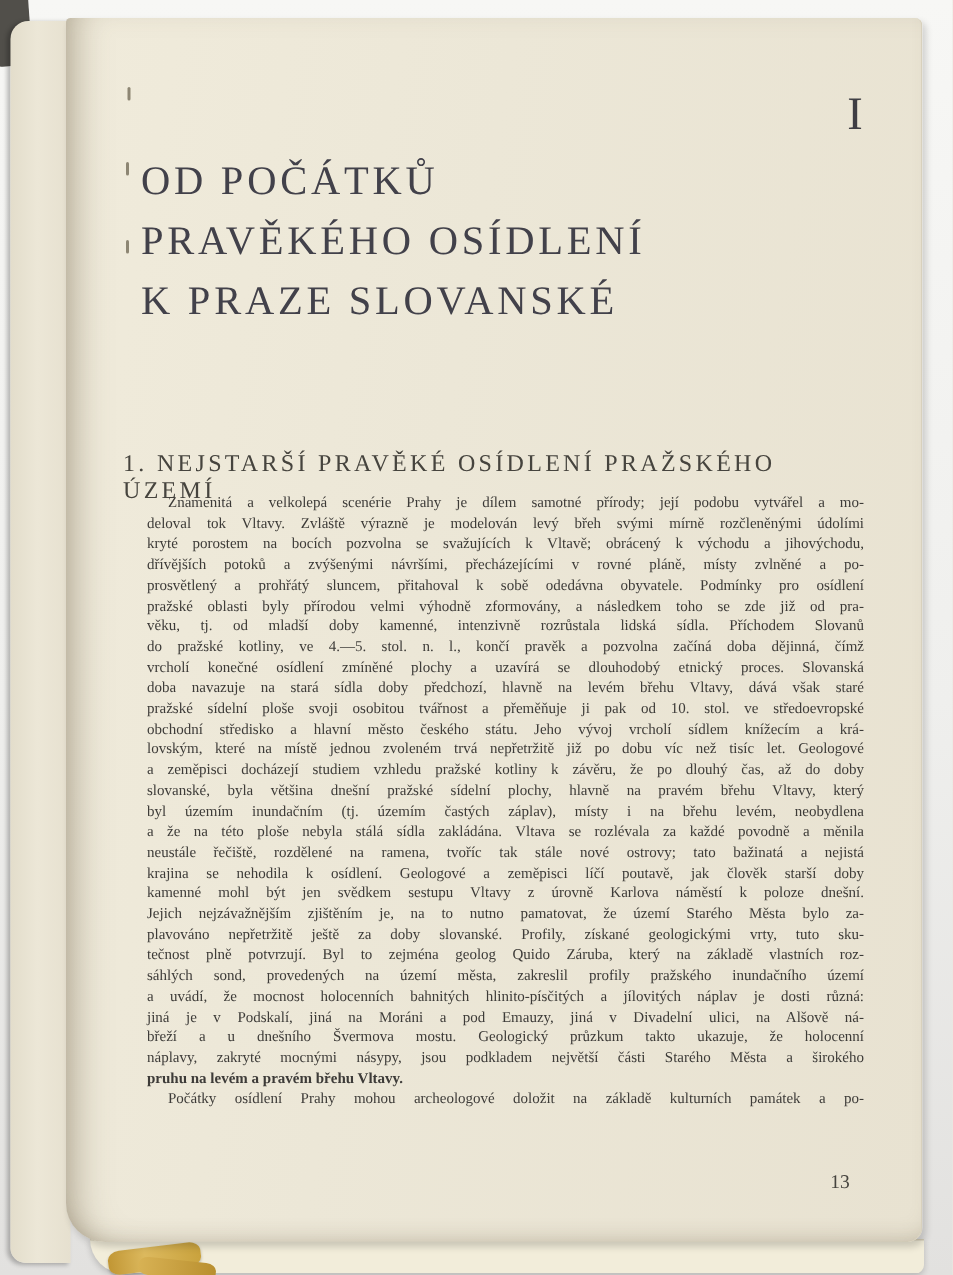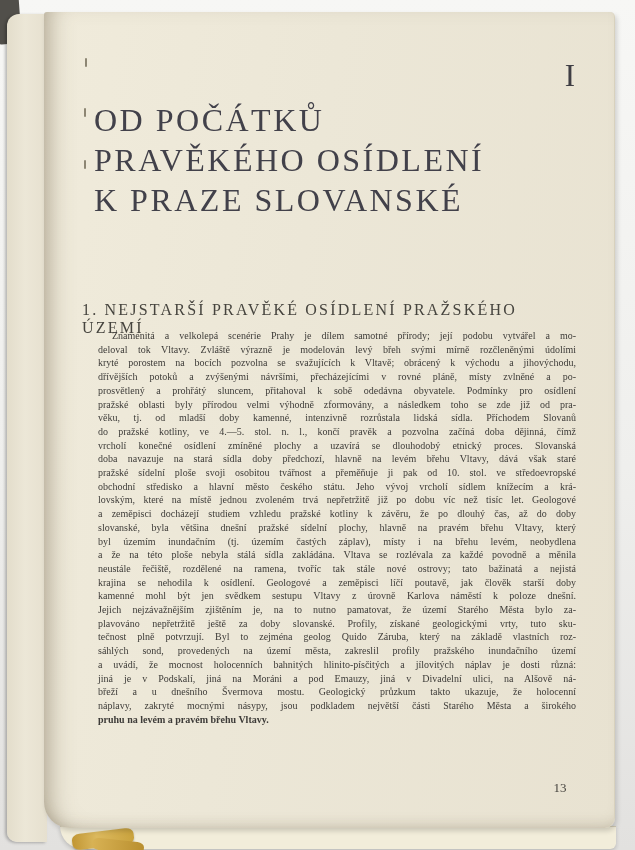--- a/index.html
+++ b/index.html
@@ -49,21 +49,21 @@
   .stitch.s1{left:41px;top:46px;}
   .stitch.s2{left:40px;top:96px;}
   .stitch.s3{left:40px;top:148px;}
   
   .chapter-num{
     position:absolute;left:506px;top:46px;width:40px;
     font-size:31px;color:#3f3e44;text-align:center;
   }
   .title{
     position:absolute;left:50px;top:88px;width:480px;
-    font-size:32px;letter-spacing:2.5px;color:#42414a;line-height:40px;
+    font-size:27px;letter-spacing:2.5px;color:#42414a;line-height:40px;
   }
   .section-heading{
     position:absolute;left:38px;top:289px;width:500px;
     font-size:16px;letter-spacing:2.2px;color:#46443e;
   }
   .body-text{
     position:absolute;left:54px;top:317px;width:478px;
     font-size:10px;line-height:13.7px;color:#3d3b38;
   }
   .bline{text-align:justify;text-align-last:justify;white-space:normal;}
@@ -121,16 +121,17 @@
       <div class="bline">kamenné mohl být jen svědkem sestupu Vltavy z úrovně Karlova náměstí k poloze dnešní.</div>
       <div class="bline">Jejich nejzávažnějším zjištěním je, na to nutno pamatovat, že území Starého Města bylo za-</div>
       <div class="bline">plavováno nepřetržitě ještě za doby slovanské. Profily, získané geologickými vrty, tuto sku-</div>
       <div class="bline">tečnost plně potvrzují. Byl to zejména geolog Quido Záruba, který na základě vlastních roz-</div>
       <div class="bline">sáhlých sond, provedených na území města, zakreslil profily pražského inundačního území</div>
       <div class="bline">a uvádí, že mocnost holocenních bahnitých hlinito-písčitých a jílovitých náplav je dosti různá:</div>
       <div class="bline">jiná je v Podskalí, jiná na Moráni a pod Emauzy, jiná v Divadelní ulici, na Alšově ná-</div>
       <div class="bline">břeží a u dnešního Švermova mostu. Geologický průzkum takto ukazuje, že holocenní</div>
       <div class="bline">náplavy, zakryté mocnými násypy, jsou podkladem největší části Starého Města a širokého</div>
       <div class="bline endline">pruhu na levém a pravém břehu Vltavy.</div>
+      <div class="bline indent">Počátky osídlení Prahy mohou archeologové doložit na základě kulturních památek a po-</div>
     </div>
 
   <div class="page-number">13</div>
 </div>
 
 </body></html>

